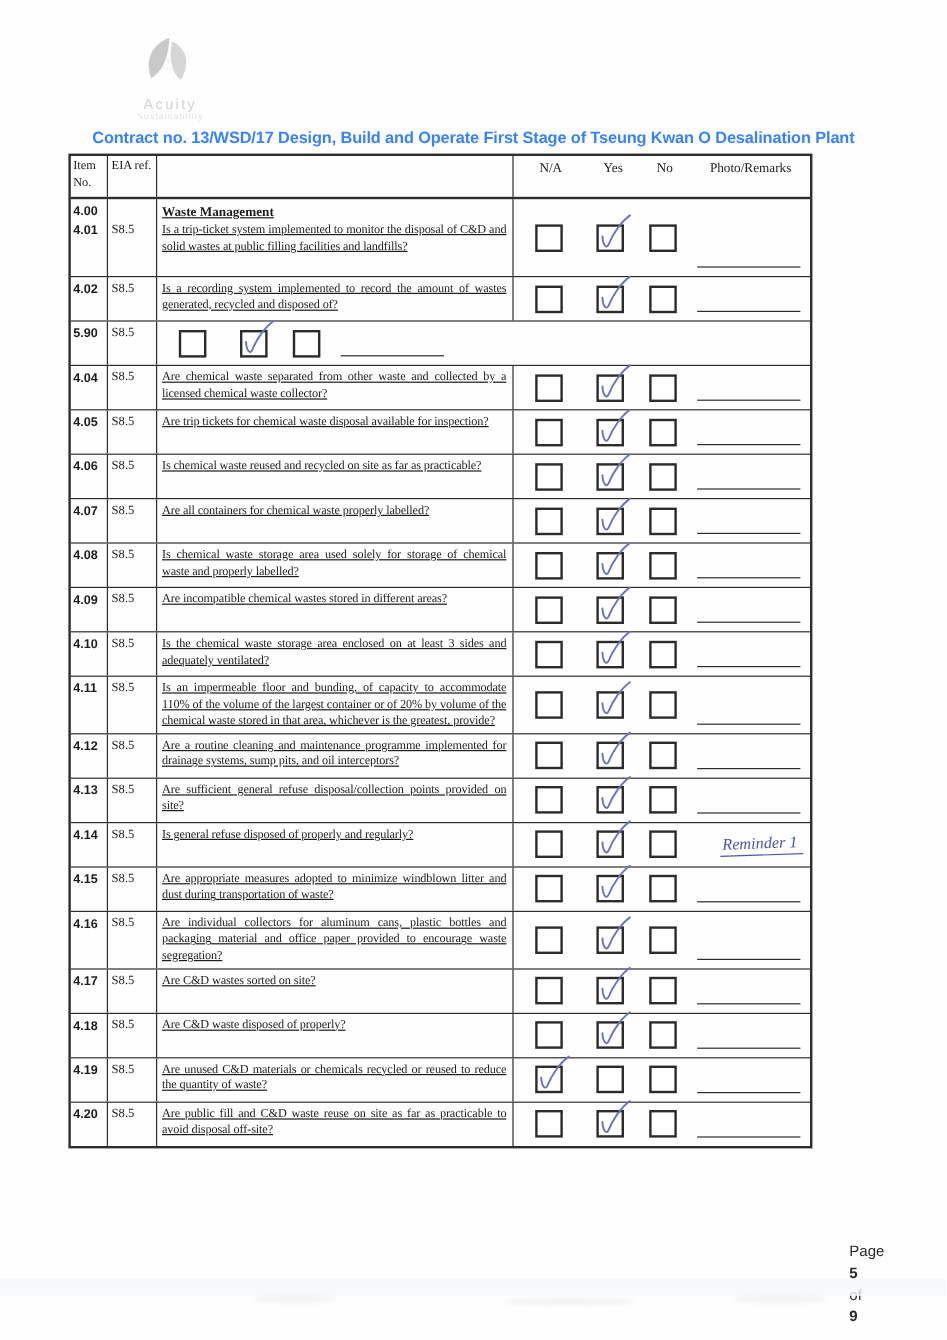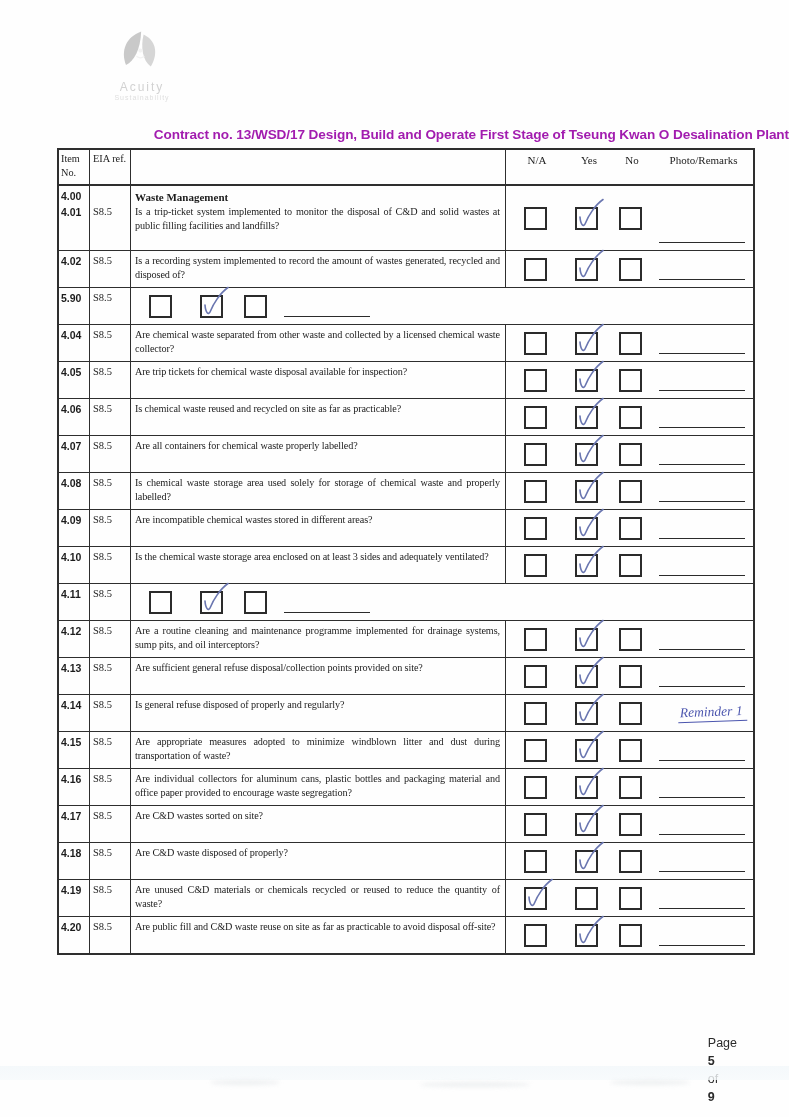--- a/index.html
+++ b/index.html
@@ -12,33 +12,33 @@
   .logo-wrap { width:100px; margin-left:92px; text-align:center; }
   .logo-mark { width:72px; height:52px; display:block; margin:0 auto; }
   .logo-line1 { font-family:Liberation Sans, sans-serif; font-size:12px; color:#d2d2d2; letter-spacing:2px; margin-top:1px; }
   .logo-line2 { font-family:"Liberation Sans", sans-serif; font-size:7px; color:#dedede; letter-spacing:1px; }
   .head-text { flex:1; text-align:center; padding-right:38px; margin-top:5px; font-family:"Liberation Sans", sans-serif; }
   .company-name { font-size:19px; font-weight:bold; color:var(--hgray,#8c8c8c); letter-spacing:0.2px; }
   .address-line { font-size:12.3px; color:#909090; margin-top:3px; }
   .contact-line { font-size:12.3px; color:#909090; margin-top:2px; }
 
   
-  .doc-title { text-align:right; font-family:"Liberation Sans", sans-serif; font-weight:bold;
-               font-size:13.6px; color:#a21caf; margin-top:26px; letter-spacing:-0.1px; }
+  .doc-title { text-align:center; font-family:"Liberation Sans", sans-serif; font-weight:bold;
+               font-size:13.6px; color:#3b82f6; margin-top:6px; letter-spacing:-0.1px; }
 
   
-  .checklist { margin:6px 12px 0 57px; width:698px; border:2px solid var(--border,#2e2e2e); }
+  .checklist { margin:6px 12px 0 57px; width:620px; border:2px solid var(--border,#2e2e2e); }
   .thead { display:flex; height:34px; }
   .trow { display:flex; min-height:37px; border-top:1.7px solid var(--border,#2e2e2e); }
   .trow.sec-row { min-height:66px; }
   .trow:first-of-type { border-top-width:2.2px; }
 
   .c-item { width:31px; border-right:1.5px solid var(--border,#2e2e2e); padding:2px 1px 2px 2px; }
   .c-eia  { width:41px; border-right:1.5px solid var(--border,#2e2e2e); padding:2px 1px 2px 3px; }
-  .c-q    { flex:1; border-right:1.8px solid var(--border,#2e2e2e); padding:3px 5px 3px 4px; }
+  .c-q    { flex:1; border-right:1.8px solid var(--border,#2e2e2e); padding:3px 5px 3px 4px;text-decoration:underline; }
   .c-check{ width:247px; display:flex; align-items:center; padding-left:18px; }
 
   .hdr-small { font-size:10.3px; line-height:14px; }
   .hdr-labels { align-items:flex-start; padding-top:4px; padding-left:0; }
   .hdr-labels span { display:inline-block; font-size:11px; text-align:center; }
   .hl-na { width:62px; } .hl-yes { width:42px; } .hl-no { width:44px; } .hl-photo { flex:1; }
 
   .item-no { font-family:"Liberation Sans", sans-serif; font-size:10.5px; font-weight:600; line-height:16px; }
   .sec-item-no { font-family:"Liberation Sans", sans-serif; font-size:10.5px; font-weight:700; line-height:16px; }
   .eia-ref { font-size:10.5px; line-height:16px; }
@@ -421,20 +421,24 @@
 
   <div class="trow">
     <div class="c-item">
 
       <div class="item-no">4.11</div>
     </div>
     <div class="c-eia">
 
       <div class="eia-ref">S8.5</div>
     </div>
+    <div class="c-q">
+
+      <div class="question">Is an impermeable floor and bunding, of capacity to accommodate 110% of the volume of the largest container or of 20% by volume of the chemical waste stored in that area, whichever is the greatest, provide?</div>
+    </div>
     <div class="c-check">
       <span class="box na">
         
       </span>
       <span class="box yes checked">
         <svg class="tick" viewBox="0 0 30 36">
                 <path d="M5 19 C5.5 26.5 8.5 30 10.5 25 C13 18.5 20 7 28 1.5"></path>
               </svg>
       </span>
       <span class="box no">

